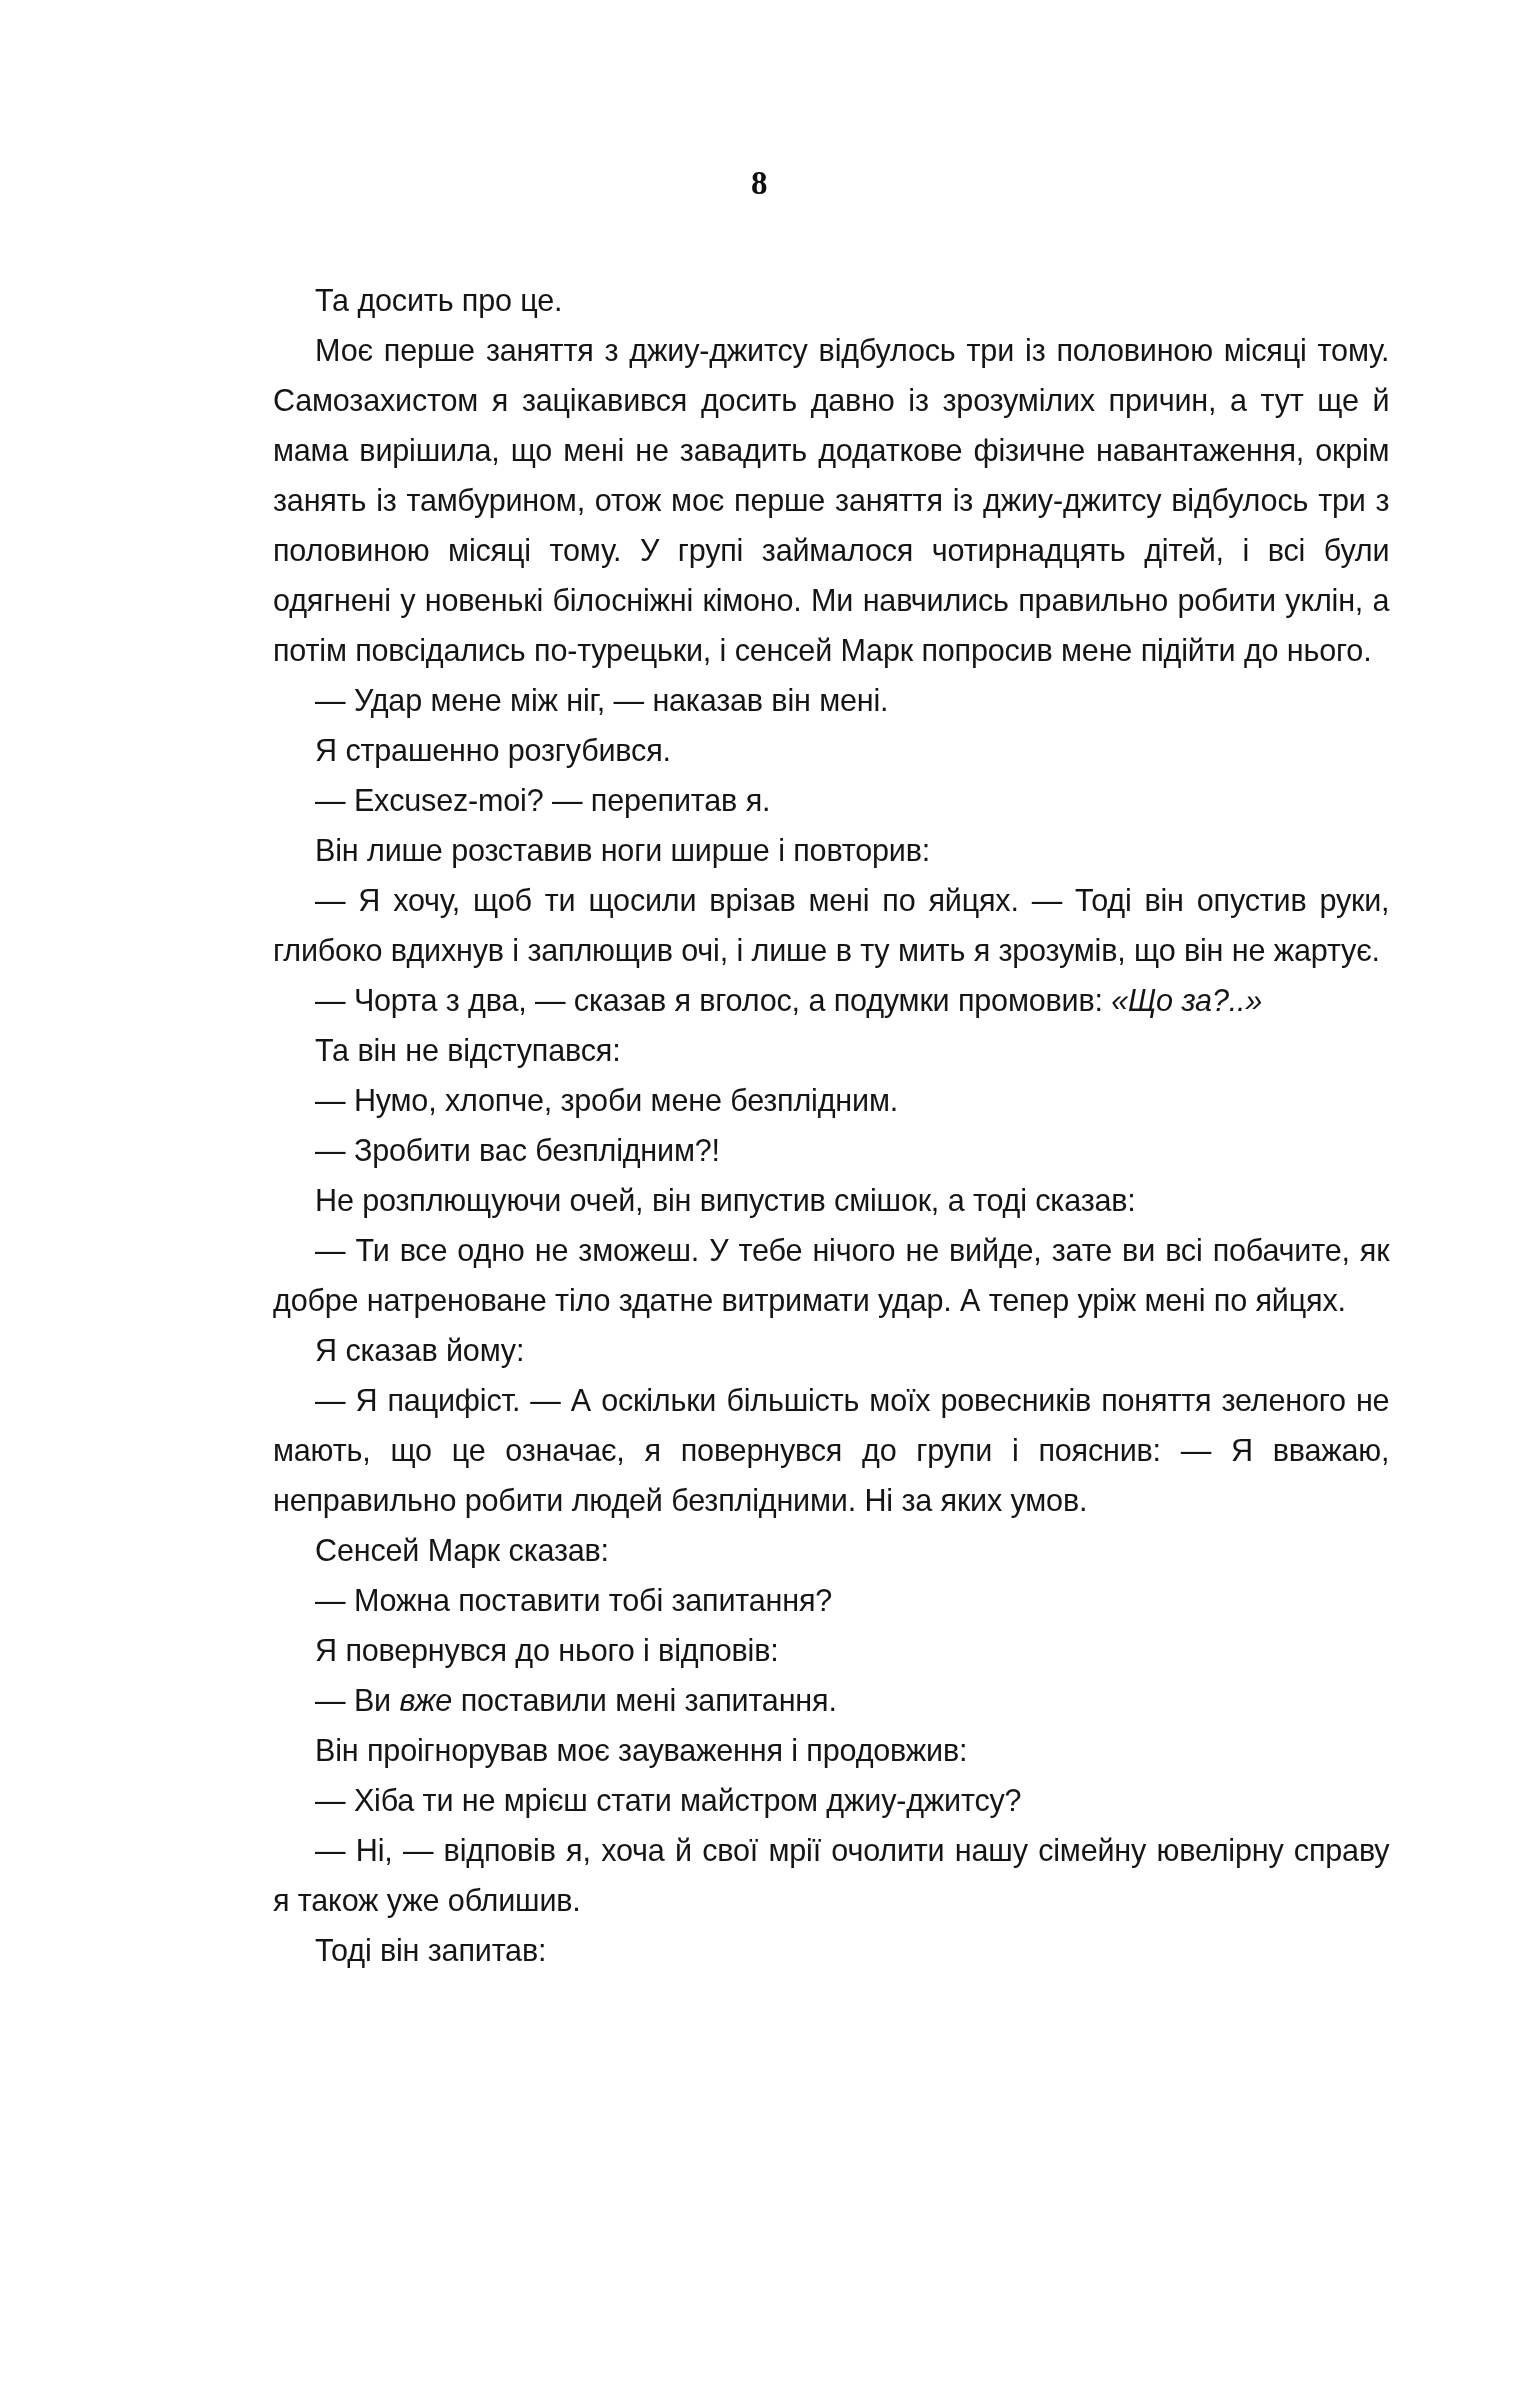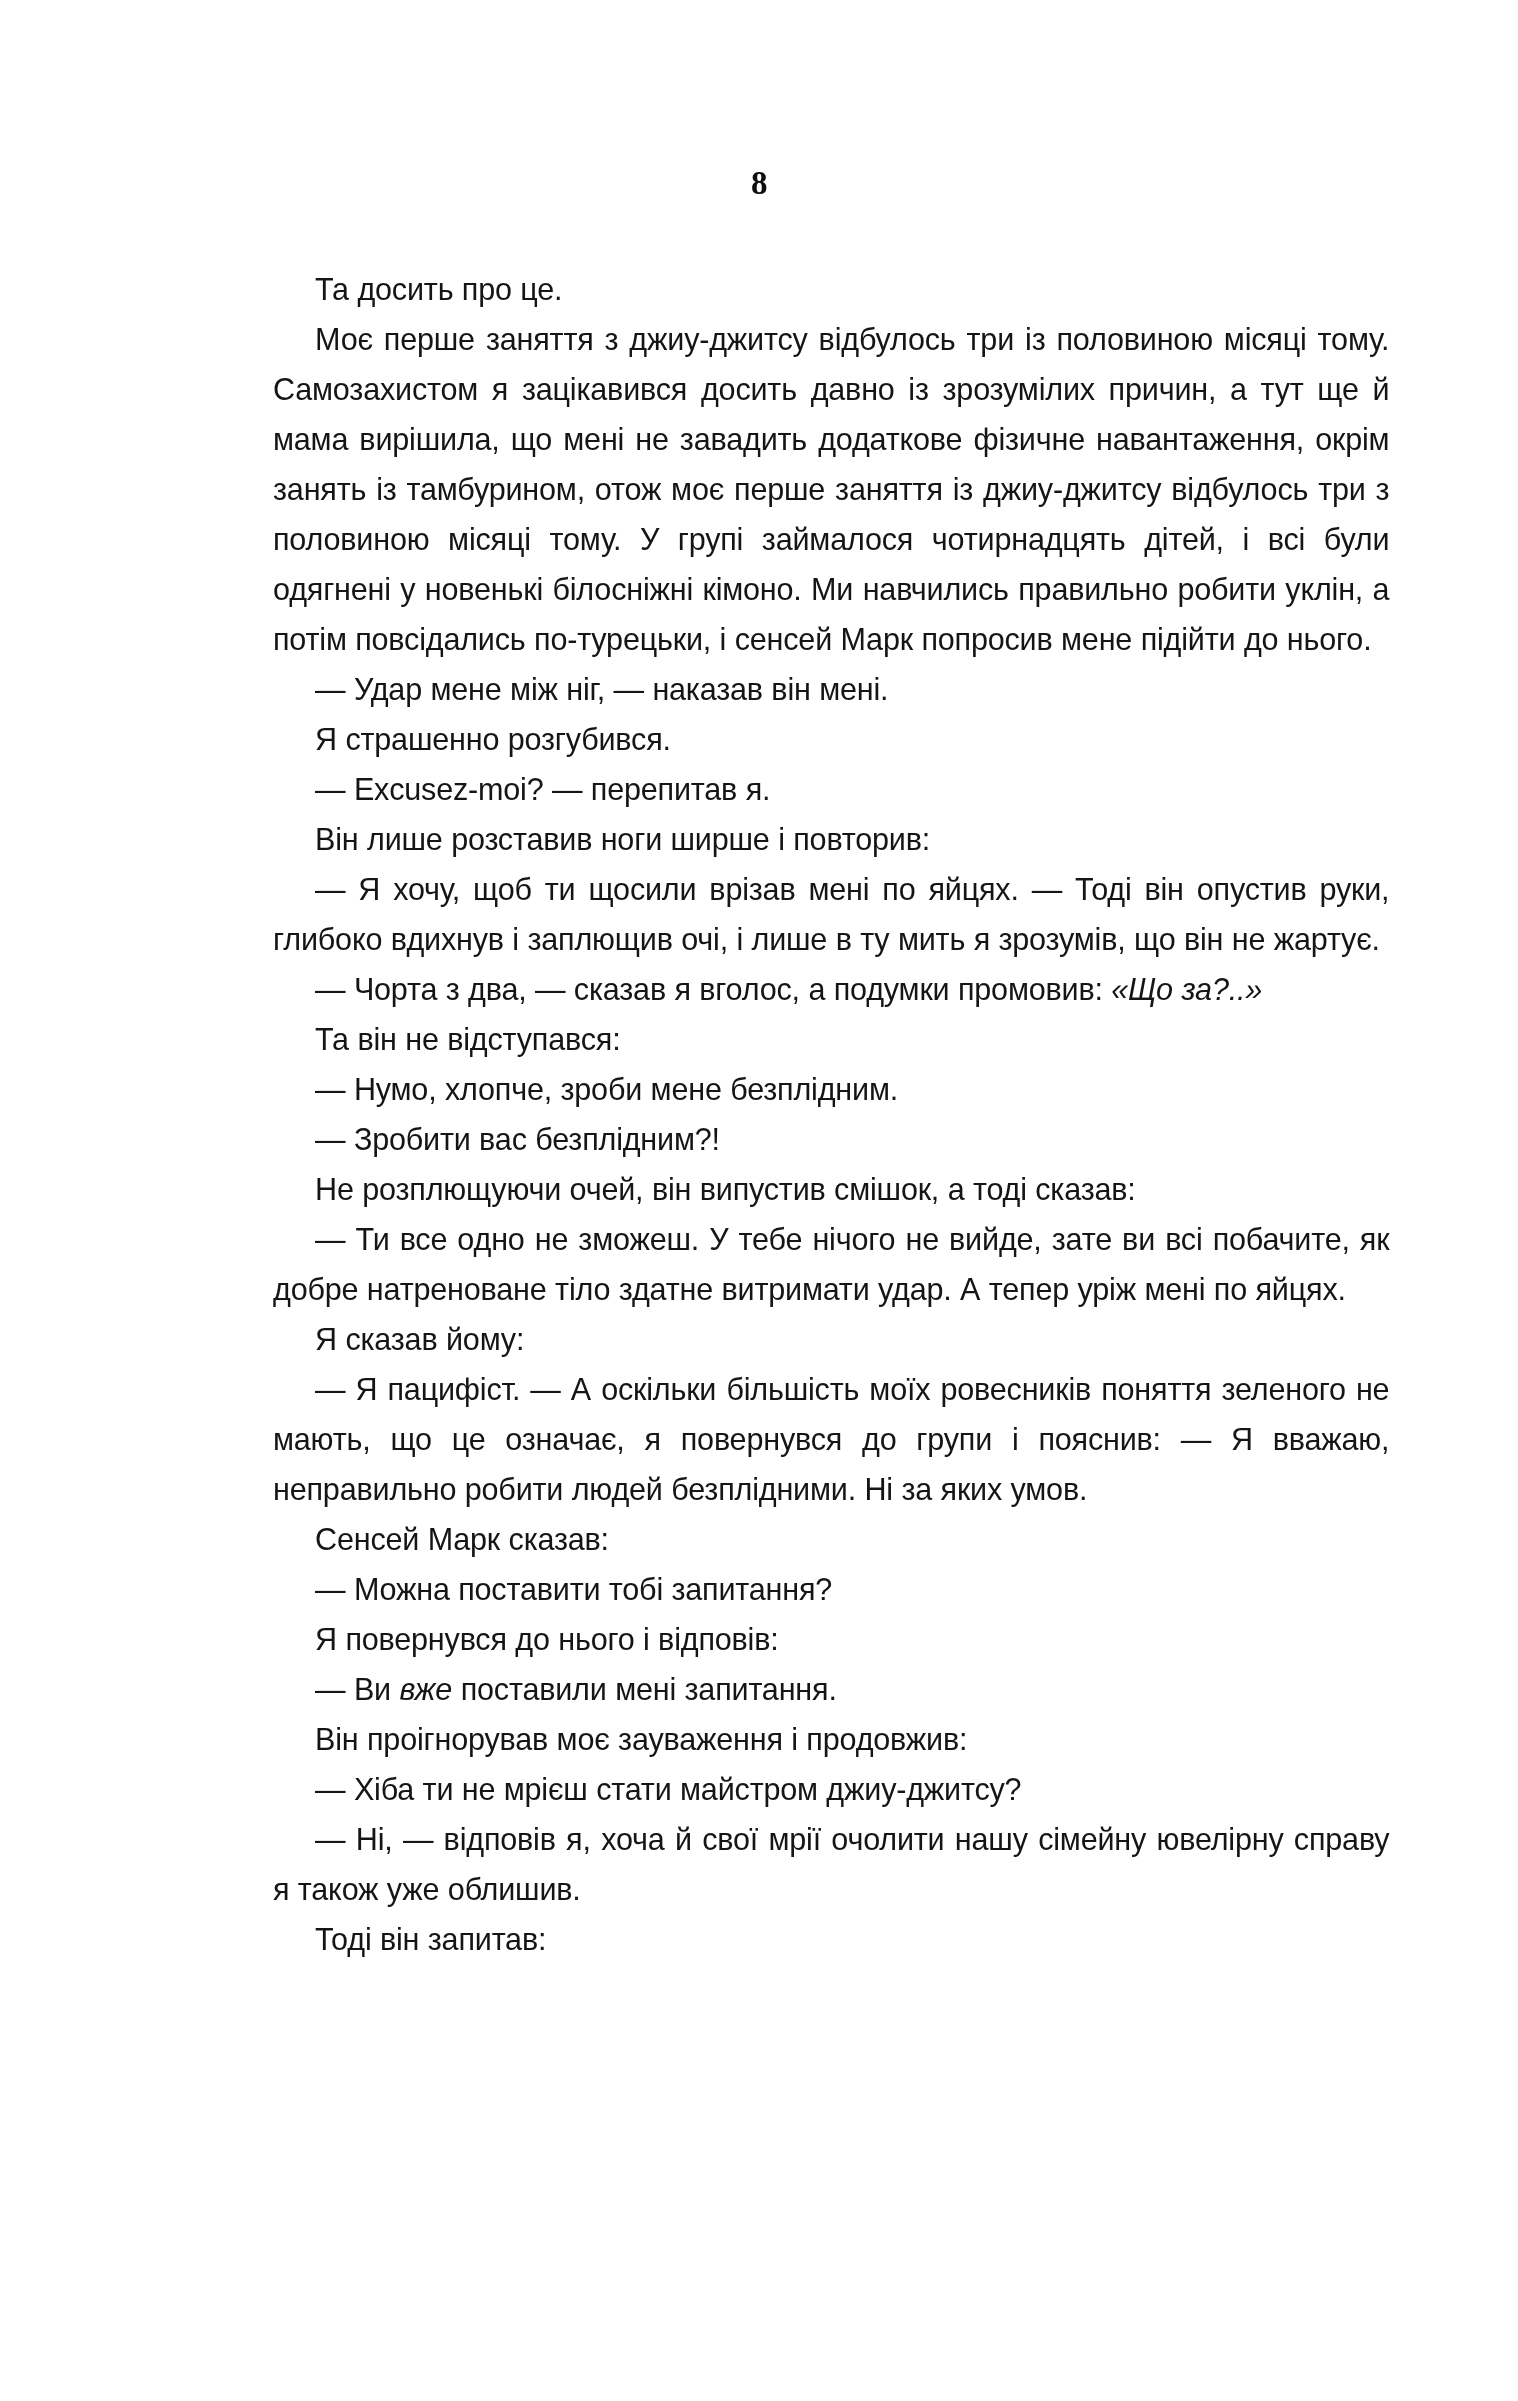--- a/index.html
+++ b/index.html
@@ -29,21 +29,21 @@
     font-family: "Liberation Serif", "DejaVu Serif", serif;
     font-size: 33px;
     font-weight: 700;
     color: #111111;
     letter-spacing: 0.4px;
   }
 
   
   .textblock {
     position: absolute;
-    top: 264px;
+    top: 275px;
     left: 273px;
     width: 1117px;
   }
 
   .para {
     margin: 0;
     font-size: 32px;
     line-height: 50px;
     text-align: justify;
     text-justify: inter-word;

